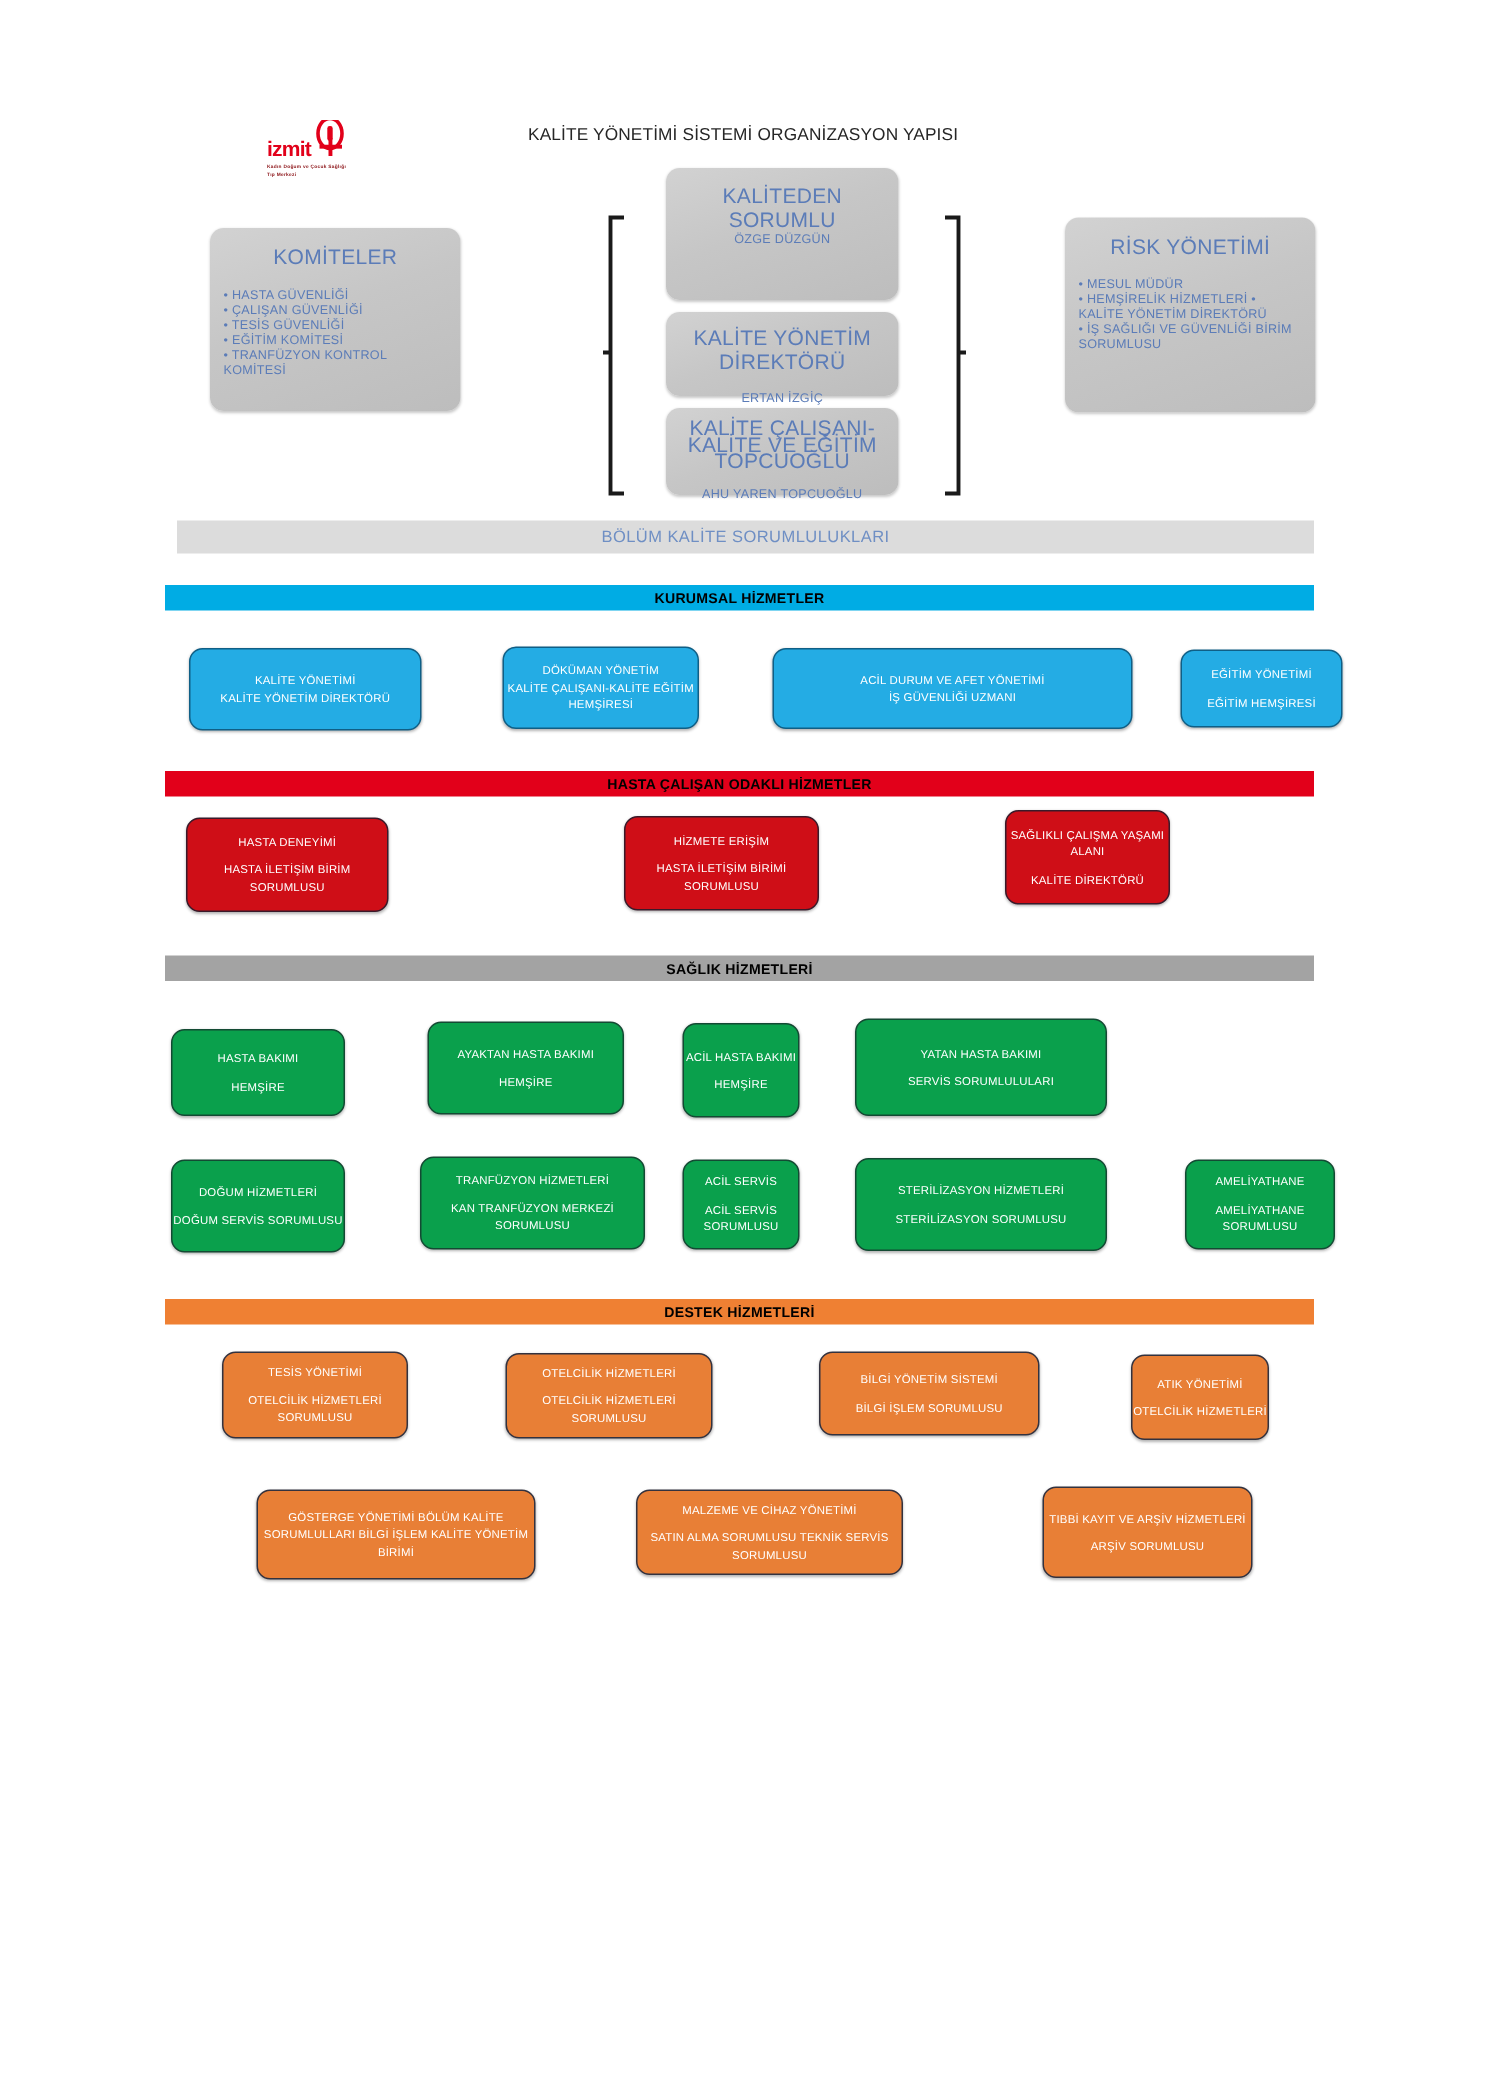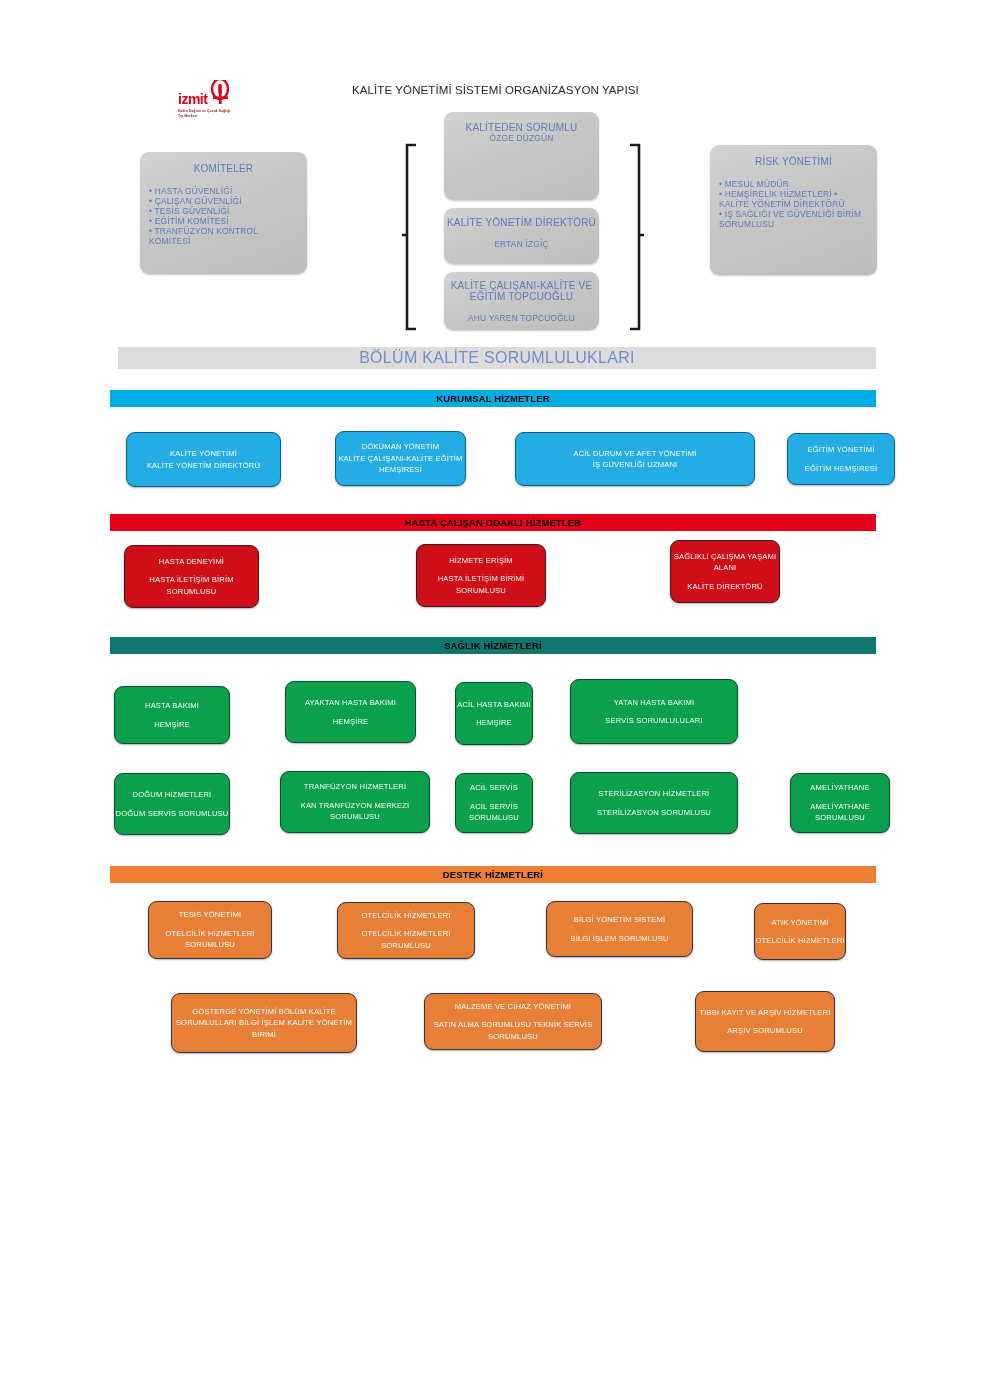--- a/index.html
+++ b/index.html
@@ -31,44 +31,44 @@
     letter-spacing:0.1px;white-space:nowrap;
   }
 
   
   .gbox{
     position:absolute;border-radius:9px;
     background:linear-gradient(160deg,#d2d2d2 0%,#c6c6c6 45%,#bdbdbd 100%);
     box-shadow:0 1px 2px rgba(0,0,0,.22);
     color:#5b7cb8;text-align:center;box-sizing:border-box;
   }
-  .gbox .ttl{font-size:10px;letter-spacing:.2px;}
+  .gbox .ttl{font-size:14px;letter-spacing:.2px;}
   .gbox .ln{font-size:8.4px;letter-spacing:.2px;}
   .gbox.left-align{text-align:left;}
 
   
   .bracket{position:absolute;}
   .bracket svg{display:block;}
 
   
   .banner-grey{
     position:absolute;left:118px;top:347px;width:758px;height:22px;
-    background:#dcdcdc;color:#6f8fc4;font-size:16px;
+    background:#dcdcdc;color:#6f8fc4;font-size:11px;
     display:flex;align-items:center;justify-content:center;letter-spacing:.3px;
   }
 
   
   .bar{
     position:absolute;left:110px;width:766px;height:17px;
     display:flex;align-items:center;justify-content:center;
     font-size:9.4px;font-weight:bold;color:#000;letter-spacing:.2px;
   }
   .bar.blue{background:#00ace4;}
   .bar.red{background:#e2001a;}
-  .bar.green{background:#0f766e;}
+  .bar.green{background:#a3a3a3;}
   .bar.orange{background:#ef8033;}
 
   
   .cbox{
     position:absolute;box-sizing:border-box;border-radius:9px;
     display:flex;flex-direction:column;align-items:center;justify-content:center;
     text-align:center;color:#ffffff;line-height:11.5px;font-size:7.6px;
     letter-spacing:.15px;box-shadow:0 1px 2px rgba(0,0,0,.3);
   }
   .cbox .grp{display:block;}

